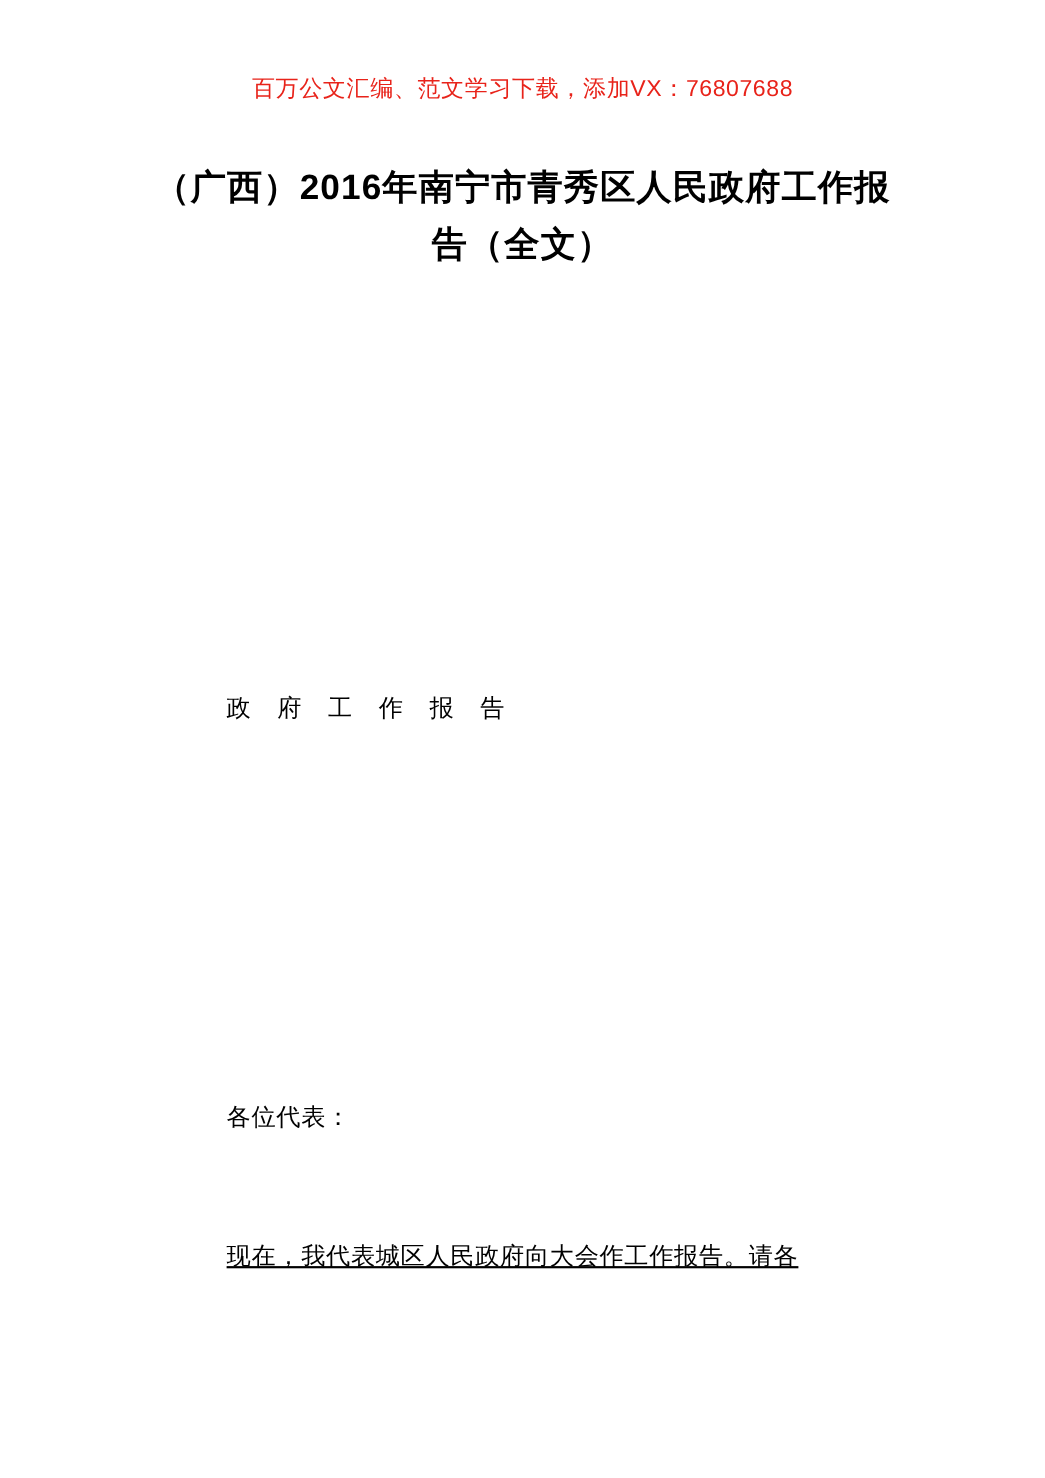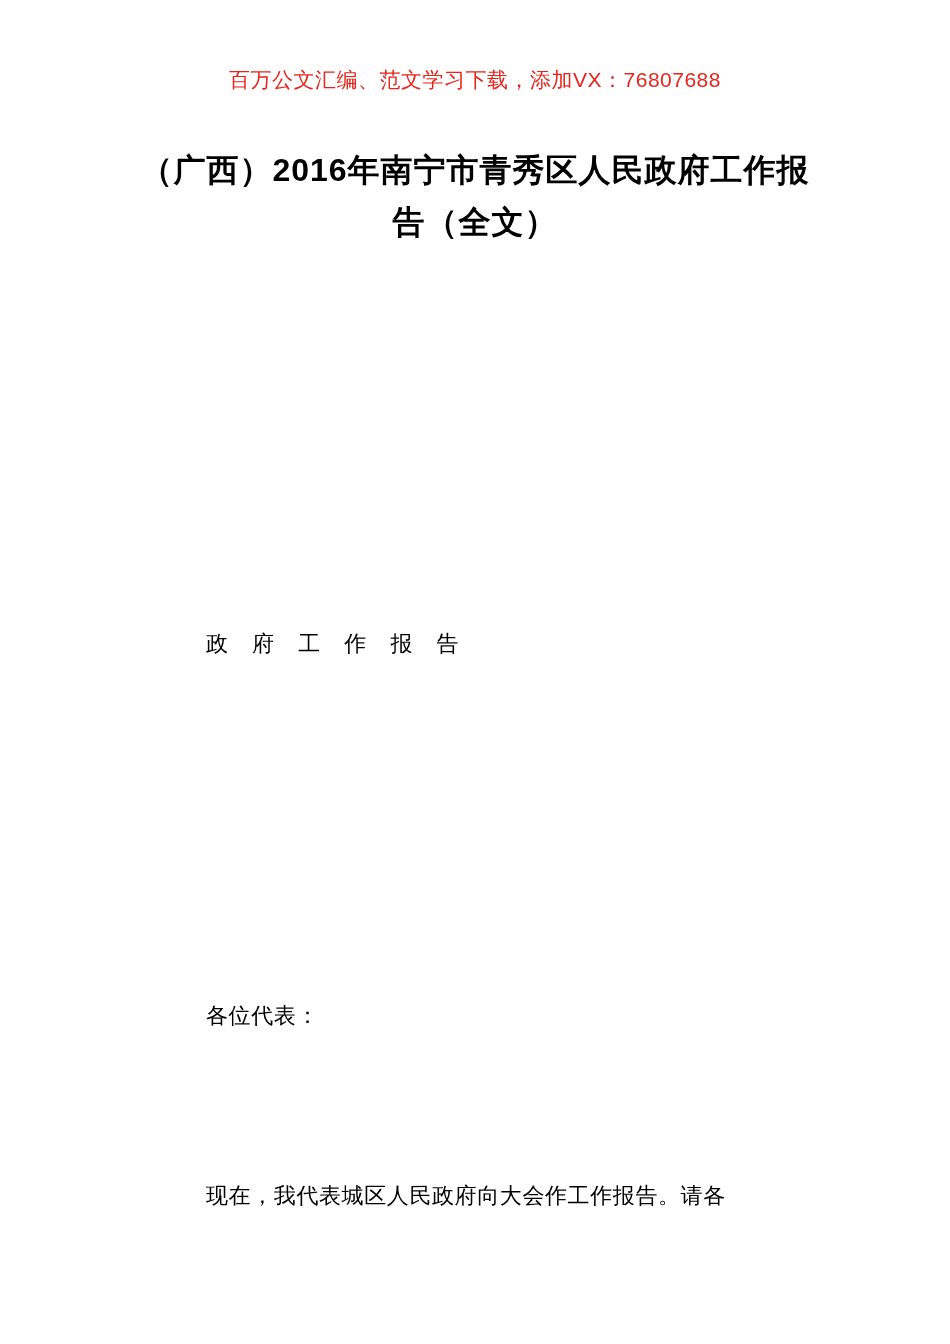--- a/index.html
+++ b/index.html
@@ -51,21 +51,21 @@
   .indent {
     text-indent: 64px;
   }
   .spaced {
     letter-spacing: 9px;
   }
   .p1 { top: 624px; }
   .p2 { top: 697px; }
   .p3 { top: 845px; }
   .p4 { top: 996px; }
-  .p5 { top: 1176px; }
+  .p5 { top: 1122px; text-decoration: underline; }
 </style>
 </head>
 <body>
 
 <div class="page">
 
   <div class="watermark">百万公文汇编、范文学习下载，添加VX：76807688</div>
 
   <div class="doc-title">（广西）2016年南宁市青秀区人民政府工作报告（全文）</div>
 

